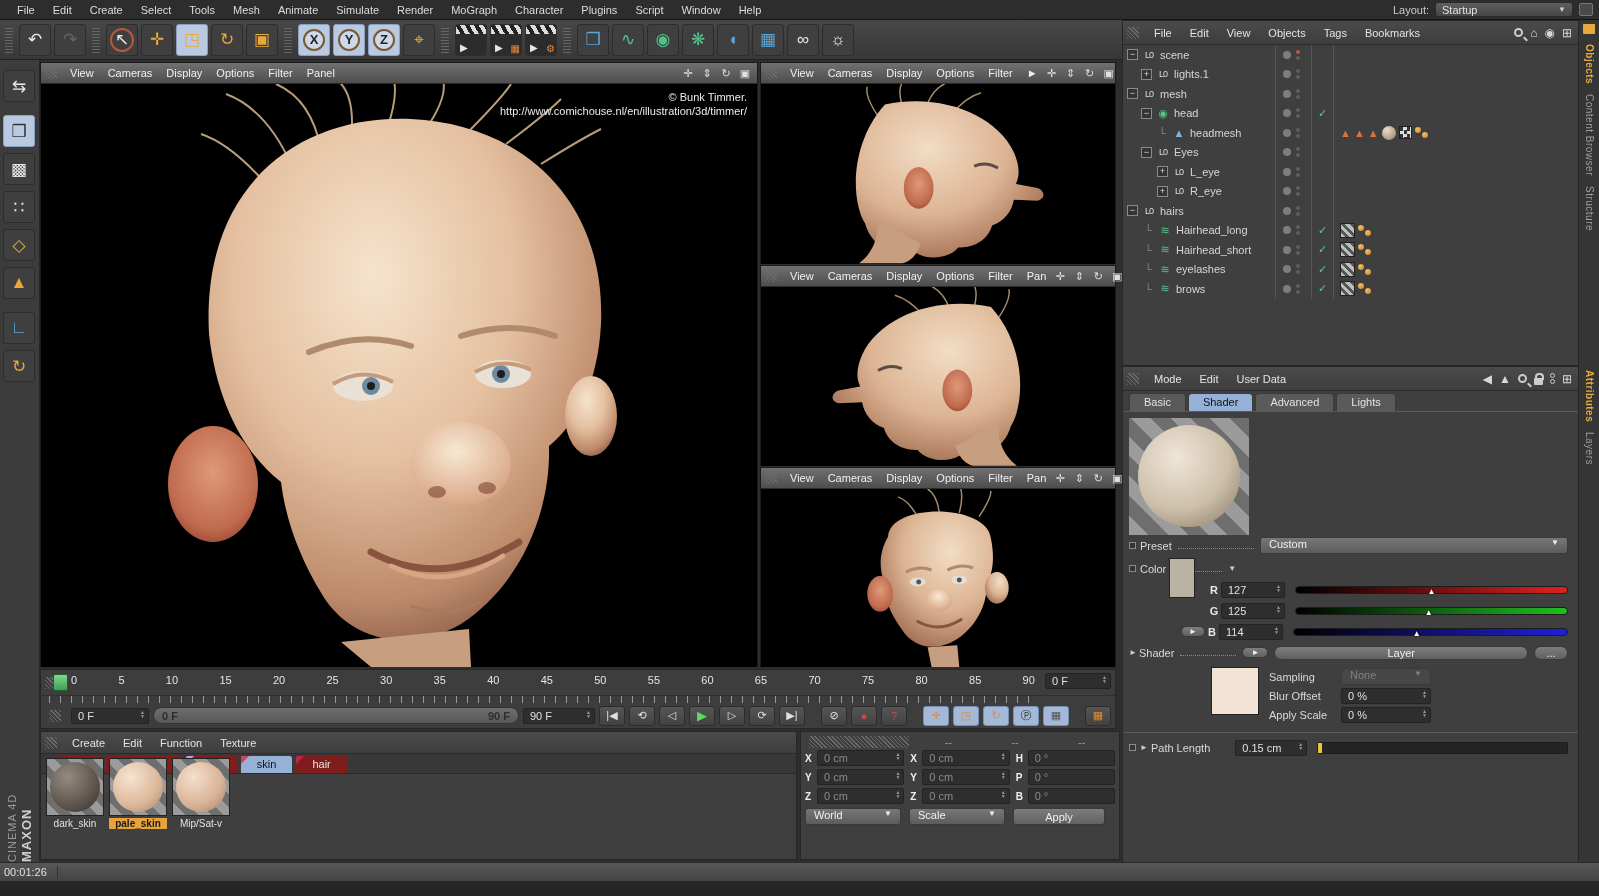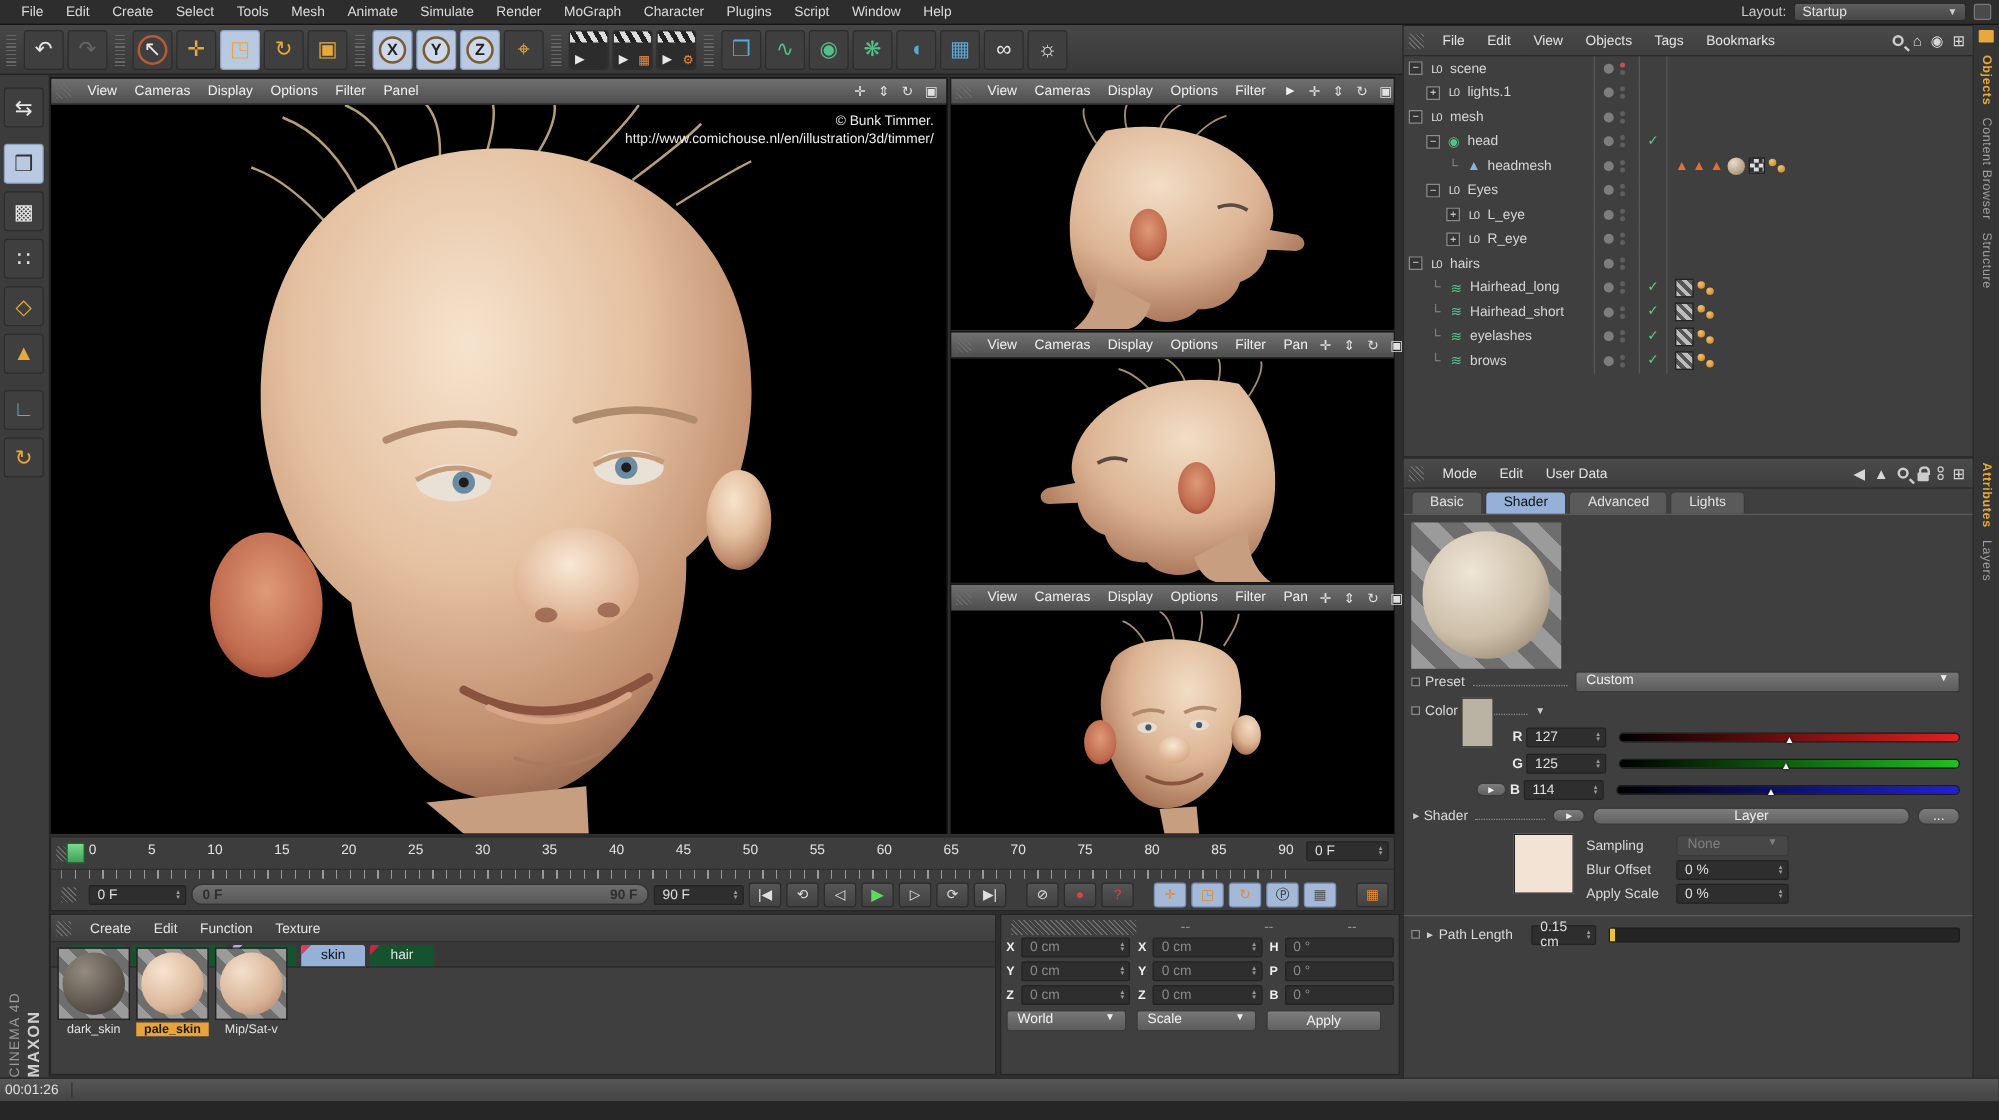--- a/index.html
+++ b/index.html
@@ -87,21 +87,21 @@
   .tabsrow{display:flex;gap:2px;padding:2px 0 0 6px;border-bottom:1px solid #5a5a5a;height:21px}
   .tab{padding:2px 14px;background:#5a5a5a;border:1px solid #3a3a3a;border-bottom:none;border-radius:4px 4px 0 0;color:#e2e2e2}
   .tab.act{background:#96b1d8;color:#111}
   #preview{margin:6px 0 0 6px;width:120px;height:117px;background:repeating-linear-gradient(45deg,#9b9b9b 0 14px,#6e6e6e 14px 28px);position:relative}
   #preview .ball{position:absolute;left:9px;top:7px;width:102px;height:102px;border-radius:50%;background:radial-gradient(circle at 38% 32%,#efe6d8,#cdbfa9 55%,#9b8d79 85%,#6f6355)}
   .sechead{height:18px;background:#4c4c4c;border-top:1px solid #5d5d5d;border-bottom:1px solid #333;font-weight:bold;color:#ececec;padding-left:8px;display:flex;align-items:center;margin-top:6px}
   .prow{display:flex;align-items:center;height:21px;padding:0 10px 0 6px;color:#d9d9d9}
   .cb{width:7px;height:7px;border:1px solid #8a8a8a;background:#353535;flex:none;margin-right:4px}
   .leader{flex:1;border-bottom:1px dotted #8a8a8a;height:1px;margin:6px 6px 0 6px}
   .lbl{flex:none}
-  .field{background:#2e2e2e;border:1px solid #232323;border-radius:2px;color:#e0e0e0;display:flex;align-items:center;padding:1px 3px 1px 6px;height:16px}
+  .field{background:#2e2e2e;border:1px solid #232323;border-radius:2px;color:#e0e0e0;display:flex;align-items:flex-start;padding:1px 3px 1px 6px;height:16px}
   .spin{margin-left:auto;display:flex;flex-direction:column;font-size:5px;line-height:4px;color:#9a9a9a;padding-left:4px}
   .ddl{background:linear-gradient(#777,#5c5c5c);border:1px solid #3a3a3a;border-radius:3px;color:#f0f0f0;display:flex;padding:0 8px;height:17px}
   .ddl b{margin-left:auto;font-size:8px}
   .ddl.dis{background:#474747;color:#808080}
   .slider{position:relative;height:8px;border-radius:4px;flex:1;margin-left:10px;border:1px solid #1c1c1c}
   .slider .hd{position:absolute;top:0;font-size:8px;color:#fff;transform:translateX(-4px);text-shadow:0 0 2px #000}
   .chlab{width:14px;text-align:center;font-weight:bold;color:#e8e8e8;flex:none}
   .swatch{width:26px;height:40px;background:#bab3a3;border:1px solid #222;position:absolute;left:46px;top:0}
   .pillbtn{background:linear-gradient(#7d7d7d,#616161);border:1px solid #3a3a3a;border-radius:9px;color:#f0f0f0;text-align:center}
   .thumb{width:48px;height:48px;background:#f3e3d4;border:1px solid #222}
@@ -115,21 +115,21 @@
   #transport{height:25px;display:flex;align-items:center;gap:4px;padding:0 4px}
   .pbtn{width:26px;height:20px;background:linear-gradient(#555,#424242);border:1px solid #2c2c2c;border-radius:3px;color:#e0e0e0;display:flex;align-items:center;justify-content:center;font-size:11px}
   .pbtn.play{color:#5ddc5d;font-size:13px}
   .pbtn.rec{color:#d64545}
   .pbtn.blue{background:#a4b8d8;border-color:#7890b4}
   .pbtn.blue i{color:#e7882c;font-style:normal}
   .rangesl{flex:1;height:17px;background:linear-gradient(#6e6e6e,#585858);border:1px solid #333;border-radius:9px;display:flex;align-items:center;padding:0 8px;color:#2e2e2e;font-weight:bold}
   
   #mats{left:40px;top:731px;width:757px;height:129px;background:#3f3f3f;border:1px solid #262626}
   .mtabs{display:flex;gap:2px;padding:1px 0 0 15px;height:20px;background:#383838;border-bottom:1px solid #2a2a2a}
-  .mtab{position:relative;padding:2px 16px;background:#14532d;border:1px solid #3a3a3a;border-bottom:none;border-radius:3px 3px 0 0;color:#e4e4e4;overflow:hidden}
+  .mtab{position:relative;padding:2px 16px;background:#7f1d1d;border:1px solid #3a3a3a;border-bottom:none;border-radius:3px 3px 0 0;color:#e4e4e4;overflow:hidden}
   .mtab.act{background:#96b1d8;color:#111}
   .mtab .corner{position:absolute;left:0;top:0;width:0;height:0;border-style:solid;border-width:8px 8px 0 0}
   .mitem{position:absolute;top:26px;width:58px}
   .mthumb{width:58px;height:58px;background:repeating-linear-gradient(45deg,#9b9b9b 0 9px,#6e6e6e 9px 18px);position:relative;border:1px solid #222}
   .mthumb .ball{position:absolute;left:3px;top:3px;width:50px;height:50px;border-radius:50%}
   .mname{margin-top:2px;text-align:center;font-size:10px;color:#e2e2e2;white-space:nowrap;overflow:hidden}
   .mname.sel{background:#e8a33d;color:#1a1a1a;font-weight:bold}
   
   #coords{left:800px;top:731px;width:320px;height:129px;background:#3f3f3f;border:1px solid #262626;padding:2px 4px}
   .chead{display:flex;color:#9a9a9a;height:16px;align-items:center}
@@ -887,21 +887,21 @@
             </span>
           </span>
       </div>
     </div>
   </div>
 
   <div class="prow" style="border-top:1px solid #5a5a5a;margin-top:4px;padding-top:4px;height:26px">
     <span class="cb"></span>
     <span style="font-size:8px;color:#ccc;margin-right:3px">►</span>
     <span class="lbl">Path Length</span>
-    <span class="field" style="width:52px;margin-left:15px">
+    <span class="field" style="width:72px;margin-left:25px">
         <span>0.15 cm</span>
         <span class="spin">
           <span>▲</span>
           <span>▼</span>
         </span>
       </span>
     <span class="slider" style="background:#242424;height:12px;border-radius:2px">
         <span style="position:absolute;left:0;top:0;width:4px;height:10px;background:#e8c43d"></span>
       </span>
   </div>

